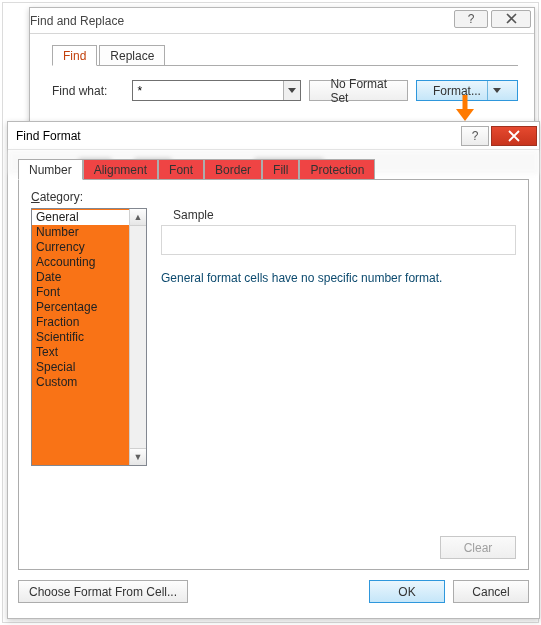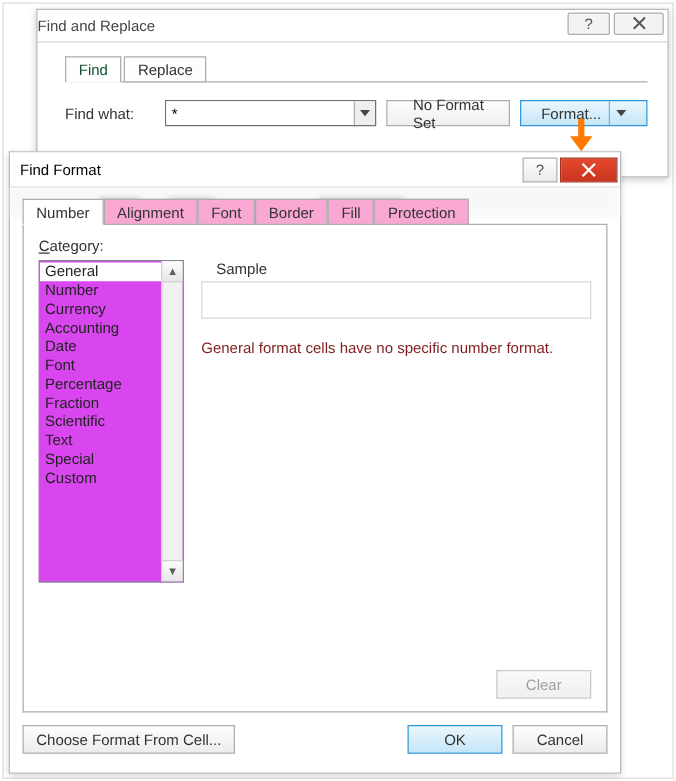--- a/index.html
+++ b/index.html
@@ -10,66 +10,66 @@
 
   
   .dlg { position: absolute; background: #fff; border: 1px solid #b9b9b9; box-shadow: 0 2px 6px rgba(0,0,0,0.2); }
   .find-dlg { left: 26px; top: 4px; width: 506px; height: 135px; }
   .titlebar { height: 26px; display: flex; align-items: center; border-bottom: 1px solid #d6d6d6; padding-left: 0; color: #444; }
   .titlebar .spacer { flex: 1; }
   .tbtn { width: 34px; height: 18px; margin-top: -4px; margin-right: 3px; border: 1px solid #adadad; border-radius: 2px; background: #f3f3f3; display: flex; align-items: center; justify-content: center; color: #555; font-size: 12px; }
   .tbtn.close { width: 40px; }
   .find-body { padding: 10px 16px 8px 22px; }
   .tabstrip { display: flex; border-bottom: 1px solid #acacac; height: 22px; }
-  .tab { padding: 3px 10px 0; border: 1px solid #acacac; background: #fff; margin-right: 2px; border-bottom: 1px solid #fff; position: relative; top: 1px; color: #14532d; }
+  .tab { padding: 3px 10px 0; border: 1px solid #acacac; background: #fff; margin-right: 2px; border-bottom: 1px solid #fff; position: relative; top: 1px; color: #c2410c; }
   .tab.inactive { background: #fdfdfd; border-bottom: 1px solid #acacac; top: 1px; color: #333; }
   .find-row { display: flex; align-items: center; margin-top: 14px; gap: 8px; }
   .find-row label { width: 74px; color: #333; }
   .combo { display: flex; align-items: stretch; border: 1px solid #707070; height: 21px; background: #fff; }
   .combo input { border: none; outline: none; padding: 0 4px; width: 150px; font-size: 12px; }
   .combo .dd { width: 17px; background: #efefef; border-left: 1px solid #b0b0b0; display: flex; align-items: center; justify-content: center; }
   .btn { height: 21px; border: 1px solid #acacac; background: linear-gradient(#fdfdfd,#efefef); padding: 0 8px; display: flex; align-items: center; justify-content: center; color: #333; }
   .btn.noformat { width: 100px; padding-left: 20px; }
   .btn.format { width: 104px; border: 1px solid #2e97dc; background: linear-gradient(#eaf6fd,#c5e6f9); }
   .btn.format .dd { margin-left: 6px; border-left: 1px solid #6fb6df; padding-left: 5px; height: 100%; display: flex; align-items: center; }
 
   
   .arrow-wrap { position: absolute; left: 450px; top: 92px; width: 24px; height: 28px; pointer-events: none; }
 
   
-  .fmt-dlg { left: 4px; top: 118px; width: 490px; height: 498px; z-index: 5; }
+  .fmt-dlg { left: 4px; top: 118px; width: 533px; height: 498px; z-index: 5; }
   .fmt-titlebar { height: 28px; display: flex; align-items: center; padding-left: 8px; border-bottom: 1px solid #dcdcdc; background: #fff; }
   .fmt-titlebar .spacer { flex: 1; }
   .fmt-help { width: 28px; height: 20px; margin-right: 2px; border: 1px solid #adadad; background: linear-gradient(#fdfdfd,#ececec); display: flex; align-items: center; justify-content: center; color: #555; }
   .fmt-close { width: 46px; height: 20px; margin-right: 2px; background: linear-gradient(#e5492f,#c8341d); border: 1px solid #a0301e; display: flex; align-items: center; justify-content: center; }
   .fmt-close svg { width: 12px; height: 12px; }
 
   .blurback { position: absolute; top: 28px; left: 0; right: 0; height: 24px; background: #f6f6f6; display: flex; align-items: center; gap: 22px; padding-left: 70px; filter: blur(2px); opacity: 0.7; }
   .blurword { height: 9px; background: #bdbdbd; border-radius: 3px; }
 
   .fmt-body { position: absolute; left: 10px; top: 36px; right: 10px; bottom: 10px; }
   .fmt-tabs { display: flex; height: 22px; border-bottom: 1px solid #acacac; position: relative; }
-  .ftab { padding: 3px 10px 0; border: 1px solid #acacac; border-bottom: 1px solid #acacac; margin-right: 0; color: #333; background: #f9a8d4; position: relative; top: 1px; }
+  .ftab { padding: 3px 10px 0; border: 1px solid #acacac; border-bottom: 1px solid #acacac; margin-right: 0; color: #333; background: #ef4444; position: relative; top: 1px; }
   .ftab.active { background: #fff; border-bottom: 1px solid #fff; }
   .panel { border: 1px solid #acacac; border-top: none; padding: 10px 12px 12px; height: 390px; position: relative; background: #fff; }
   .cat-label { color: #333; }
   .cat-label span.u { text-decoration: underline; }
   .columns { display: flex; gap: 14px; margin-top: 4px; }
-  .listbox { width: 116px; height: 258px; border: 1px solid #828790; background: #d946ef; display: flex; }
+  .listbox { width: 116px; height: 258px; border: 1px solid #828790; background: #f97316; display: flex; }
   .list-inner { flex: 1; padding: 1px 0; overflow: hidden; }
   .list-inner div { padding: 0 4px; line-height: 15px; color: #222; }
   .list-inner div.sel { background: #fff; }
   .vscroll { width: 17px; background: #f0f0f0; border-left: 1px solid #d0d0d0; display: flex; flex-direction: column; justify-content: space-between; align-items: center; }
   .vscroll .arr { width: 100%; height: 17px; display: flex; align-items: center; justify-content: center; color: #606060; font-size: 9px; background: linear-gradient(#fdfdfd,#e6e6e6); border-bottom: 1px solid #d0d0d0; }
   .vscroll .arr.bot { border-bottom: none; border-top: 1px solid #d0d0d0; }
   .right { flex: 1; }
   .sample-group { }
   .sample-label { color: #333; margin-left: 12px; }
   .sample-box { border: 1px solid #d7d7d7; height: 30px; margin-top: 3px; background: #fff; }
-  .desc { margin-top: 16px; color: #7f1d1d; }
+  .desc { margin-top: 16px; color: #0c4a6e; }
   .clear-btn { position: absolute; right: 12px; bottom: 10px; width: 76px; height: 23px; border: 1px solid #c8c8c8; background: linear-gradient(#fafafa,#efefef); color: #a0a0a0; display: flex; align-items: center; justify-content: center; }
 
   .bottom-row { display: flex; align-items: center; margin-top: 10px; gap: 8px; }
   .bottom-row .spacer { flex: 1; }
   .btn-std { height: 23px; min-width: 76px; border: 1px solid #acacac; background: linear-gradient(#fdfdfd,#ececec); padding: 0 10px; display: flex; align-items: center; justify-content: center; color: #333; }
   .btn-std.ok { border: 1px solid #2e97dc; background: linear-gradient(#eaf6fd,#c5e6f9); }
 
   .tri-down { width: 0; height: 0; border-left: 4px solid transparent; border-right: 4px solid transparent; border-top: 5px solid #444; }
 </style>
 </head>

